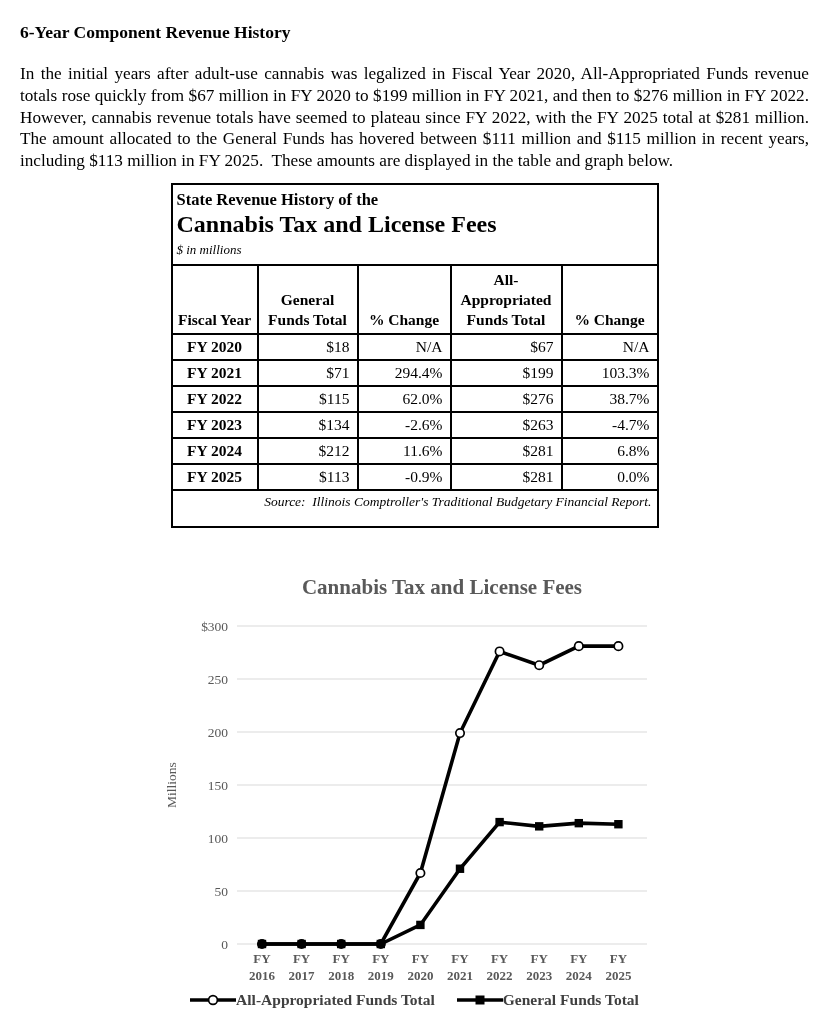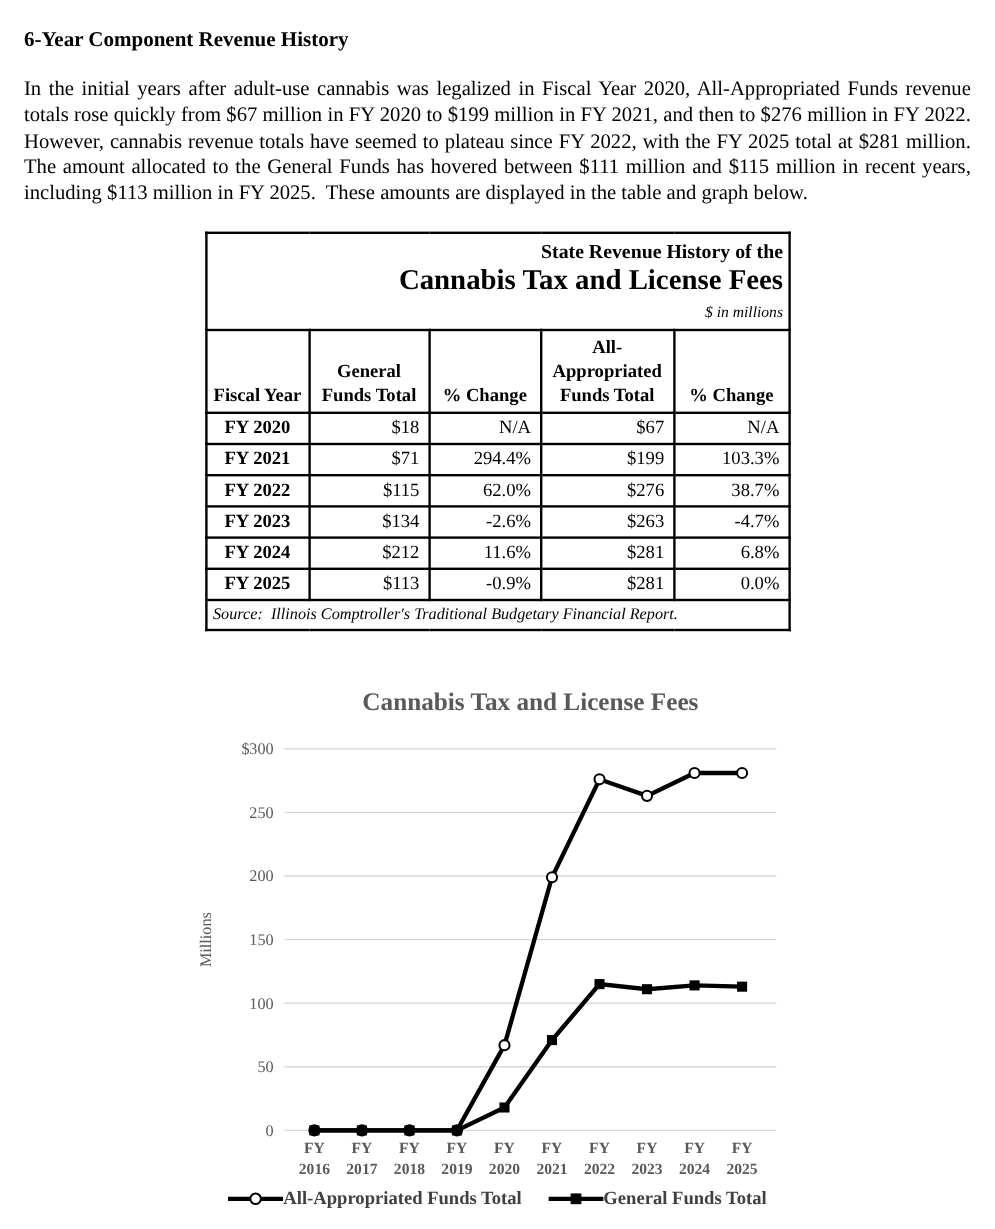--- a/index.html
+++ b/index.html
@@ -14,47 +14,47 @@
   .heading {
     font-size: 17.5px;
     font-weight: bold;
     margin-bottom: 20px;
   }
   .body-text {
     font-size: 17.2px;
     line-height: 21.8px;
     text-align: justify;
     white-space: pre-wrap;
-    margin-bottom: 21px;
+    margin-bottom: 11px;
   }
   
   table.revenue {
     border-collapse: collapse;
     margin: 0 auto 33px auto;
     width: 486px;
     table-layout: fixed;
   }
   table.revenue td, table.revenue th {
     border: 2px solid #000;
     font-family: "Liberation Serif", serif;
   }
-  .tbl-title-cell { text-align: right; padding: 5px 4px 6px 4px; }
+  .tbl-title-cell { text-align: left; padding: 5px 4px 6px 4px; }
   .tbl-title-1 { font-size: 16.5px; font-weight: bold; }
   .tbl-title-2 { font-size: 24px; font-weight: bold; margin: 1px 0 4px 0; }
   .tbl-title-3 { font-size: 13px; font-weight: normal; font-style: italic; }
   th.colhead {
     font-size: 15.5px; font-weight: bold;
     vertical-align: bottom; text-align: center;
     padding: 4px 2px 3px 2px; line-height: 1.3;
   }
   td.fy   { font-size: 15.5px; font-weight: bold; text-align: center; height: 26px; }
   td.num  { font-size: 15.5px; text-align: right; padding-right: 7px; height: 15px; }
   td.source-cell {
     font-size: 13.5px; font-style: italic;
-    padding: 3px 5px 4px 5px; white-space: pre-wrap;
+    padding: 3px 5px 16px 5px; white-space: pre-wrap; text-align: right;
   }
   col.c0 { width: 86px; }  col.c1 { width: 100px; }
   col.c2 { width: 93px; }  col.c3 { width: 111px; }
   col.c4 { width: 96px; }
   
   .chart-wrap { width: 570px; margin: 0 auto; }
   svg text { font-family: "Liberation Serif", serif; }
   .legend {
     display: flex; justify-content: center; align-items: center;
     gap: 22px; margin-top: 2px;

